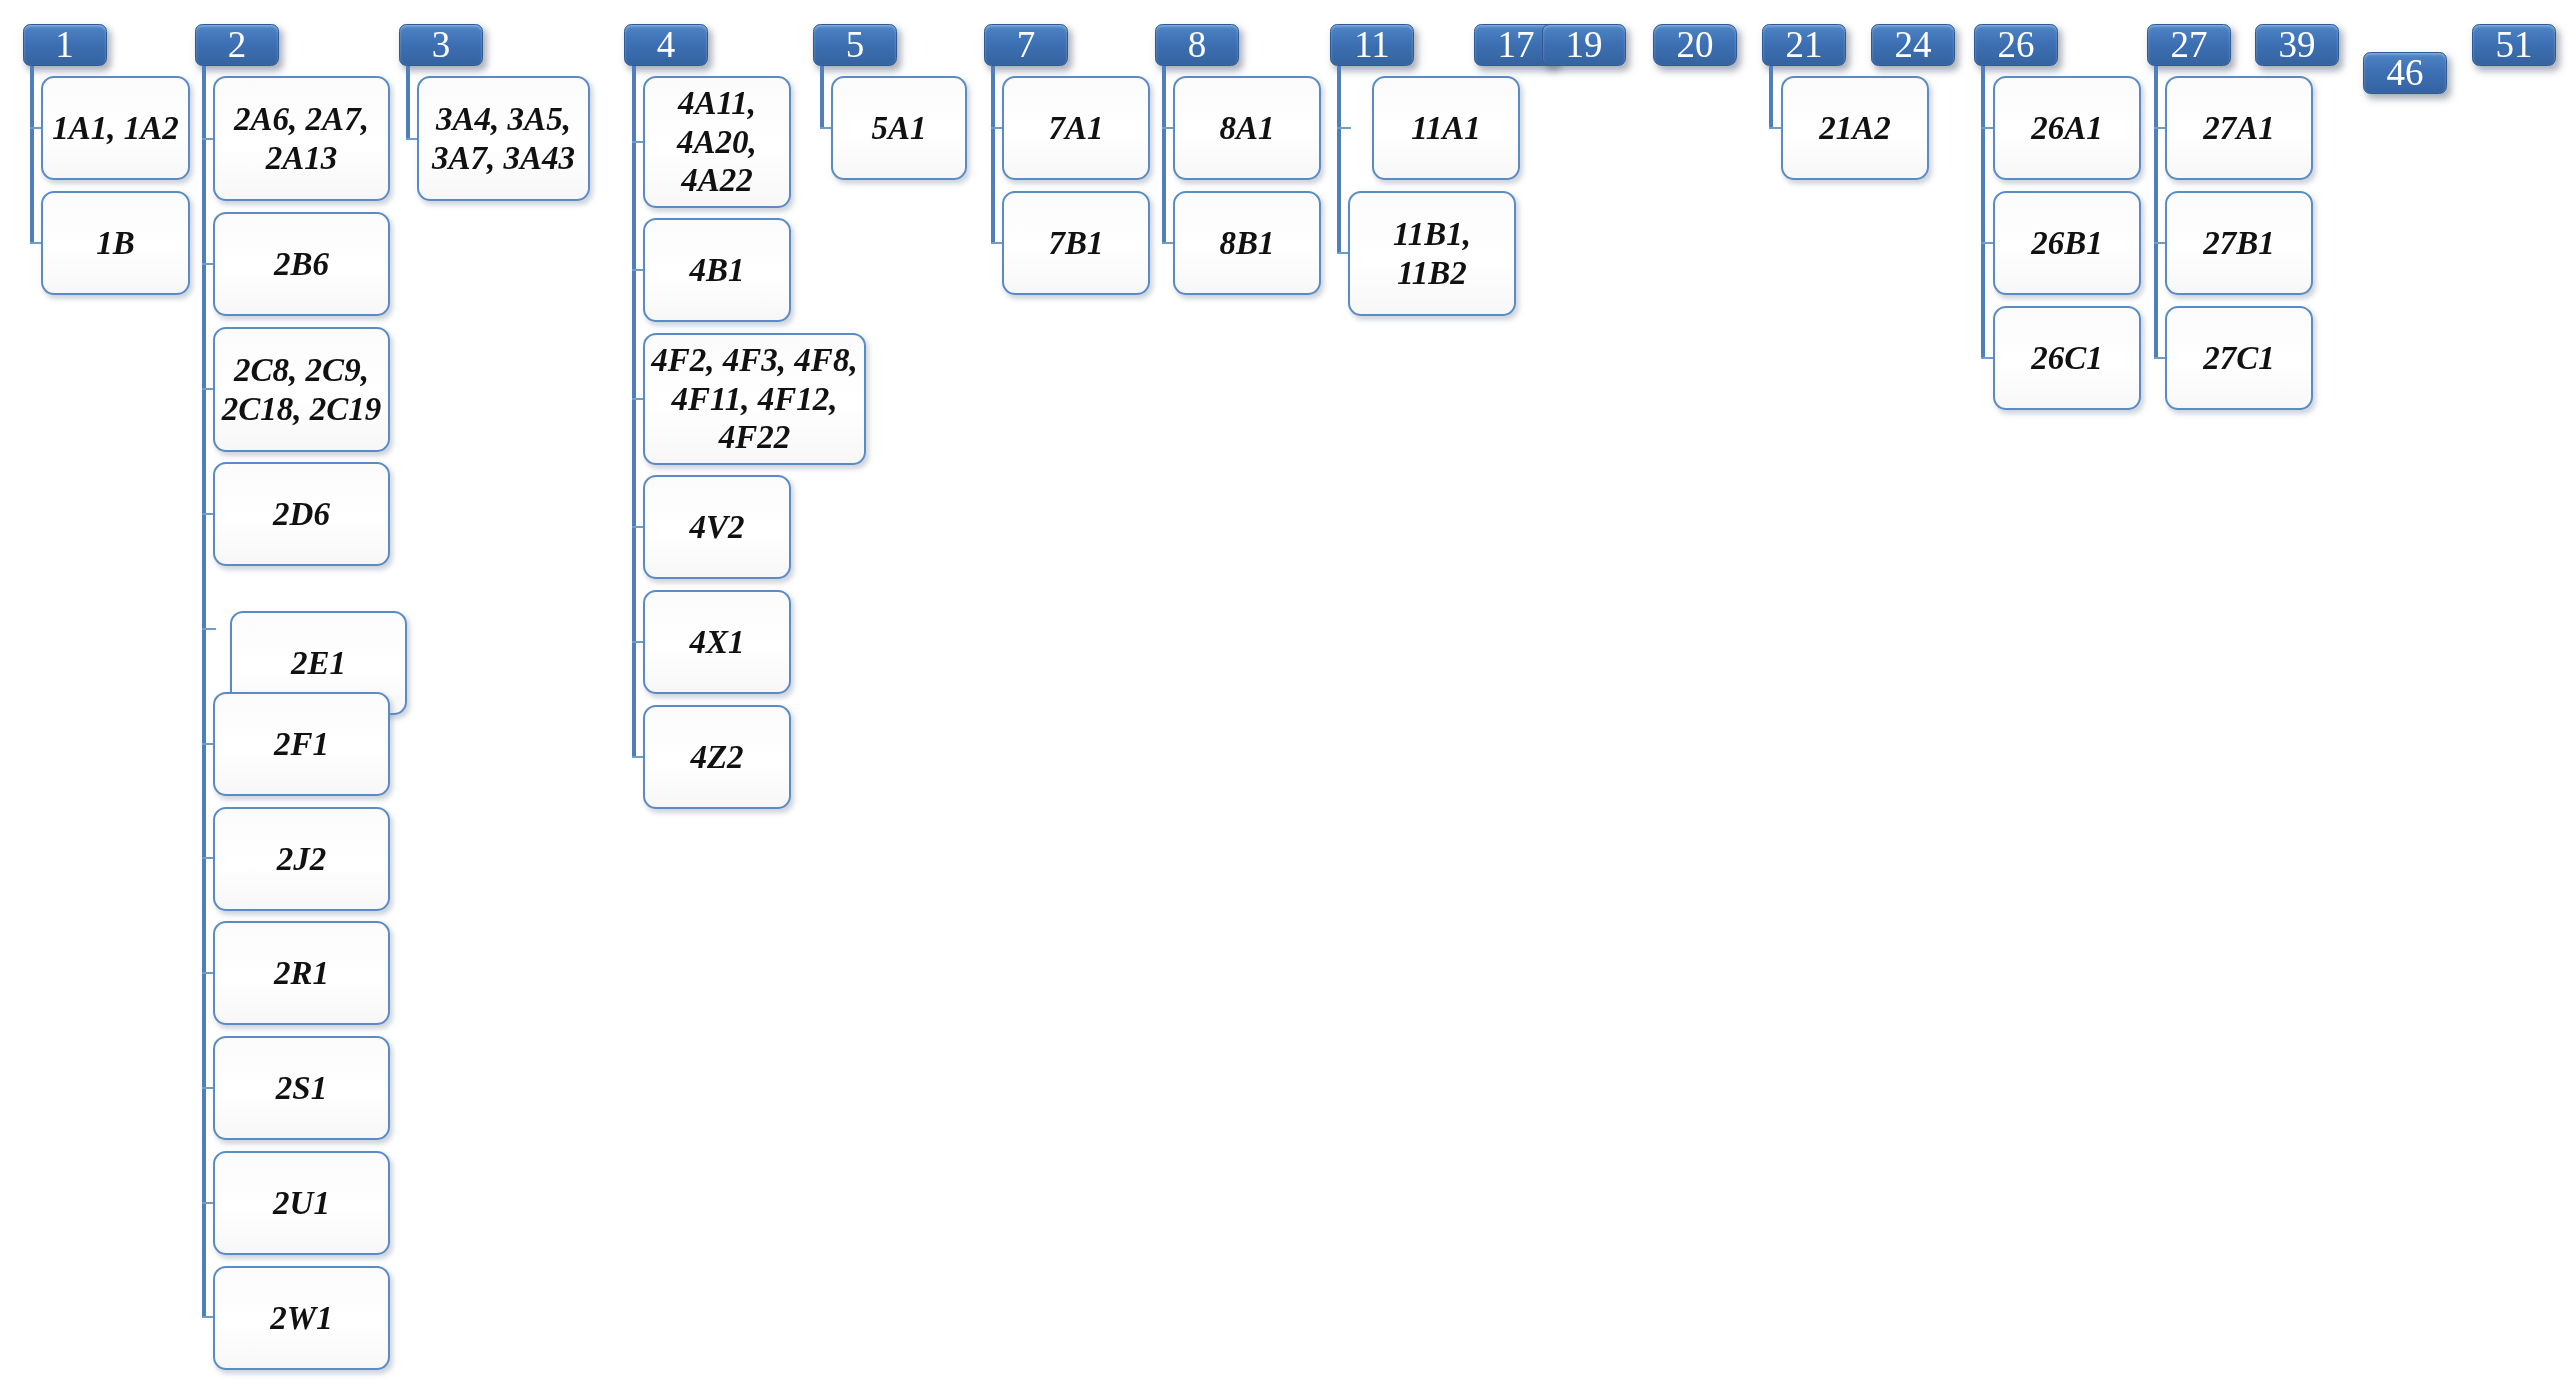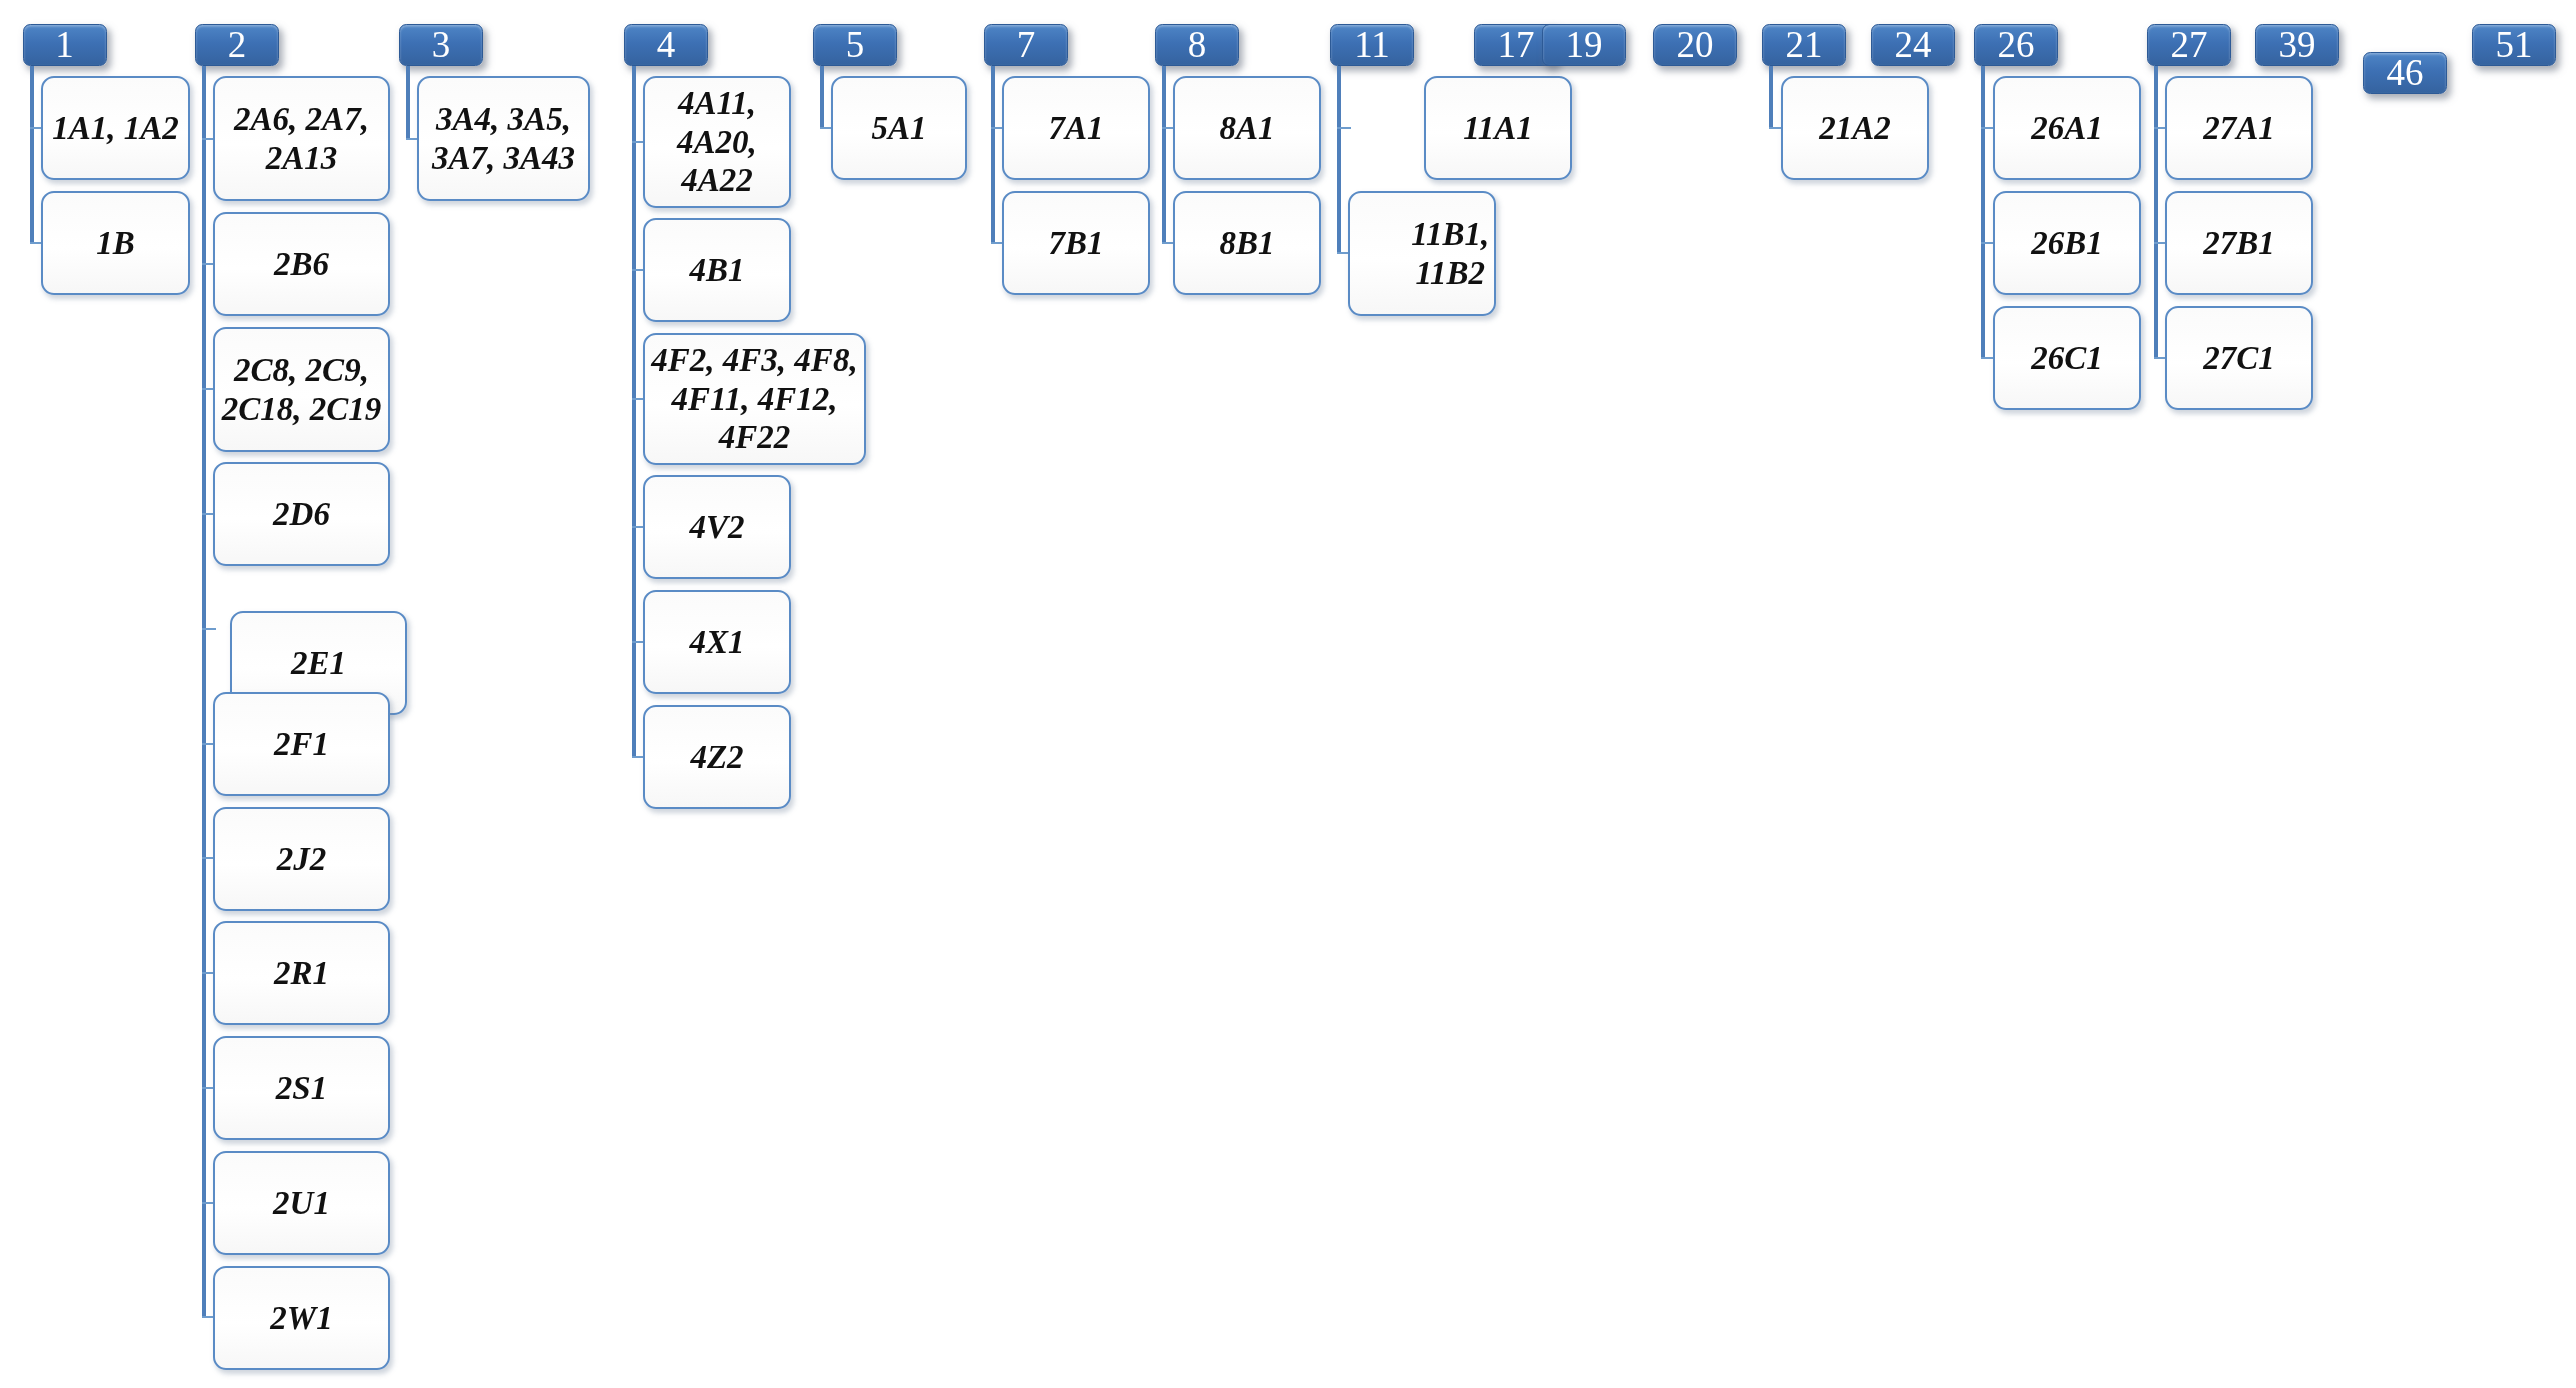--- a/index.html
+++ b/index.html
@@ -129,23 +129,23 @@
     <div class="child-box" style="left: 1002px; top: 191px; width: 148px; height: 104px;"><span>7B1</span></div>
     <div class="group-header" style="left: 1155px; top: 24px; width: 84px;">8</div>
     <div class="conn-v" style="left: 1162px; top: 66px; height: 177px;"></div>
     <div class="conn-h" style="left: 1162px; top: 127px; width: 14.4px;"></div>
     <div class="child-box" style="left: 1173px; top: 76px; width: 148px; height: 104px;"><span>8A1</span></div>
     <div class="conn-h" style="left: 1162px; top: 242px; width: 14.4px;"></div>
     <div class="child-box" style="left: 1173px; top: 191px; width: 148px; height: 104px;"><span>8B1</span></div>
     <div class="group-header" style="left: 1330px; top: 24px; width: 84px;">11</div>
     <div class="conn-v" style="left: 1337px; top: 66px; height: 188px;"></div>
     <div class="conn-h" style="left: 1337px; top: 127px; width: 14.4px;"></div>
-    <div class="child-box" style="left: 1424px; top: 76px; width: 148px; height: 104px;"><span>11A1</span></div>
+    <div class="child-box" style="left: 1372px; top: 76px; width: 148px; height: 104px;"><span>11A1</span></div>
     <div class="conn-h" style="left: 1337px; top: 252px; width: 14.4px;"></div>
-    <div class="child-box" style="left: 1348px; top: 191px; width: 148px; height: 125px; justify-content: flex-end;"><span>11B1,
+    <div class="child-box" style="left: 1348px; top: 191px; width: 168px; height: 125px;"><span>11B1,
 11B2</span></div>
     <div class="group-header" style="left: 1434px; top: 24px; width: 84px; margin-left: 40px;">17</div>
     <div class="group-header" style="left: 1542px; top: 24px; width: 84px;">19</div>
     <div class="group-header" style="left: 1653px; top: 24px; width: 84px; border-radius: 9px;">20</div>
     <div class="group-header" style="left: 1762px; top: 24px; width: 84px;">21</div>
     <div class="conn-v" style="left: 1769px; top: 66px; height: 63px;"></div>
     <div class="conn-h" style="left: 1769px; top: 127px; width: 14.4px;"></div>
     <div class="child-box" style="left: 1781px; top: 76px; width: 148px; height: 104px;"><span>21A2</span></div>
     <div class="group-header" style="left: 1871px; top: 24px; width: 84px;">24</div>
     <div class="group-header" style="left: 1974px; top: 24px; width: 84px;">26</div>

